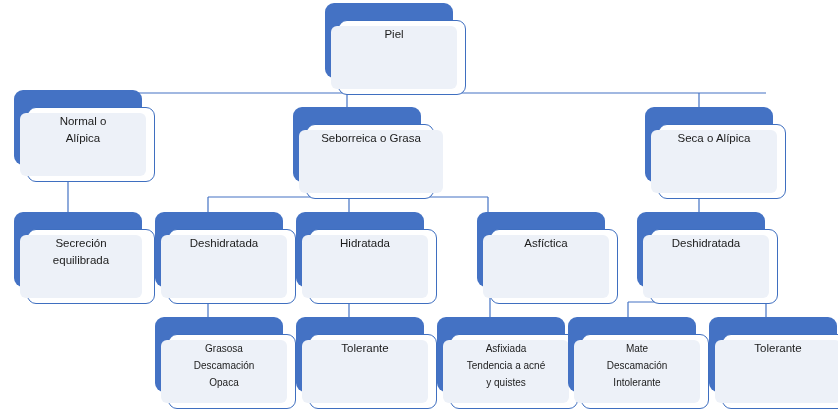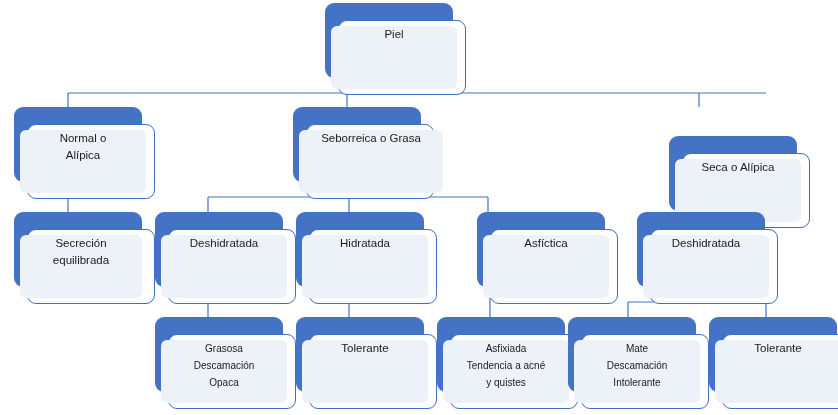--- a/index.html
+++ b/index.html
@@ -87,36 +87,36 @@
     </svg>
 
   <div id="nodes">
       <div class="node" style="left: 325px; top: 3px; width: 141px; height: 92px;">
         <div class="back" style="width: 128px; height: 75px;"></div>
         <div class="front" style="left: 13px; top: 17px; width: 128px; height: 75px;"></div>
         <div class="inner" style="left: 6px; top: 23px; width: 126px; height: 63px;">
           <div class="label">Piel</div>
         </div>
       </div>
-      <div class="node" style="left: 14px; top: 107px; width: 141px; height: 92px; text-decoration: underline;">
+      <div class="node" style="left: 14px; top: 90px; width: 141px; height: 92px; text-decoration: underline;">
         <div class="back" style="width: 128px; height: 75px;"></div>
         <div class="front" style="left: 13px; top: 17px; width: 128px; height: 75px;"></div>
         <div class="inner" style="left: 6px; top: 23px; width: 126px; height: 63px;">
           <div class="label">Normal o</div>
           <div class="label">Alípica</div>
         </div>
       </div>
       <div class="node" style="left: 293px; top: 107px; width: 141px; height: 92px;">
         <div class="back" style="width: 128px; height: 75px;"></div>
         <div class="front" style="left: 13px; top: 17px; width: 128px; height: 75px;"></div>
         <div class="inner" style="left: 6px; top: 23px; width: 144px; height: 63px;">
           <div class="label">Seborreica o Grasa</div>
         </div>
       </div>
-      <div class="node" style="left: 669px; top: 107px; width: 141px; height: 92px; margin-top: 29px;">
+      <div class="node" style="left: 645px; top: 107px; width: 141px; height: 92px;">
         <div class="back" style="width: 128px; height: 75px;"></div>
         <div class="front" style="left: 13px; top: 17px; width: 128px; height: 75px;"></div>
         <div class="inner" style="left: 6px; top: 23px; width: 126px; height: 63px;">
           <div class="label">Seca o Alípica</div>
         </div>
       </div>
       <div class="node" style="left: 14px; top: 212px; width: 141px; height: 92px;">
         <div class="back" style="width: 128px; height: 75px;"></div>
         <div class="front" style="left: 13px; top: 17px; width: 128px; height: 75px;"></div>
         <div class="inner" style="left: 6px; top: 23px; width: 122px; height: 63px;">

